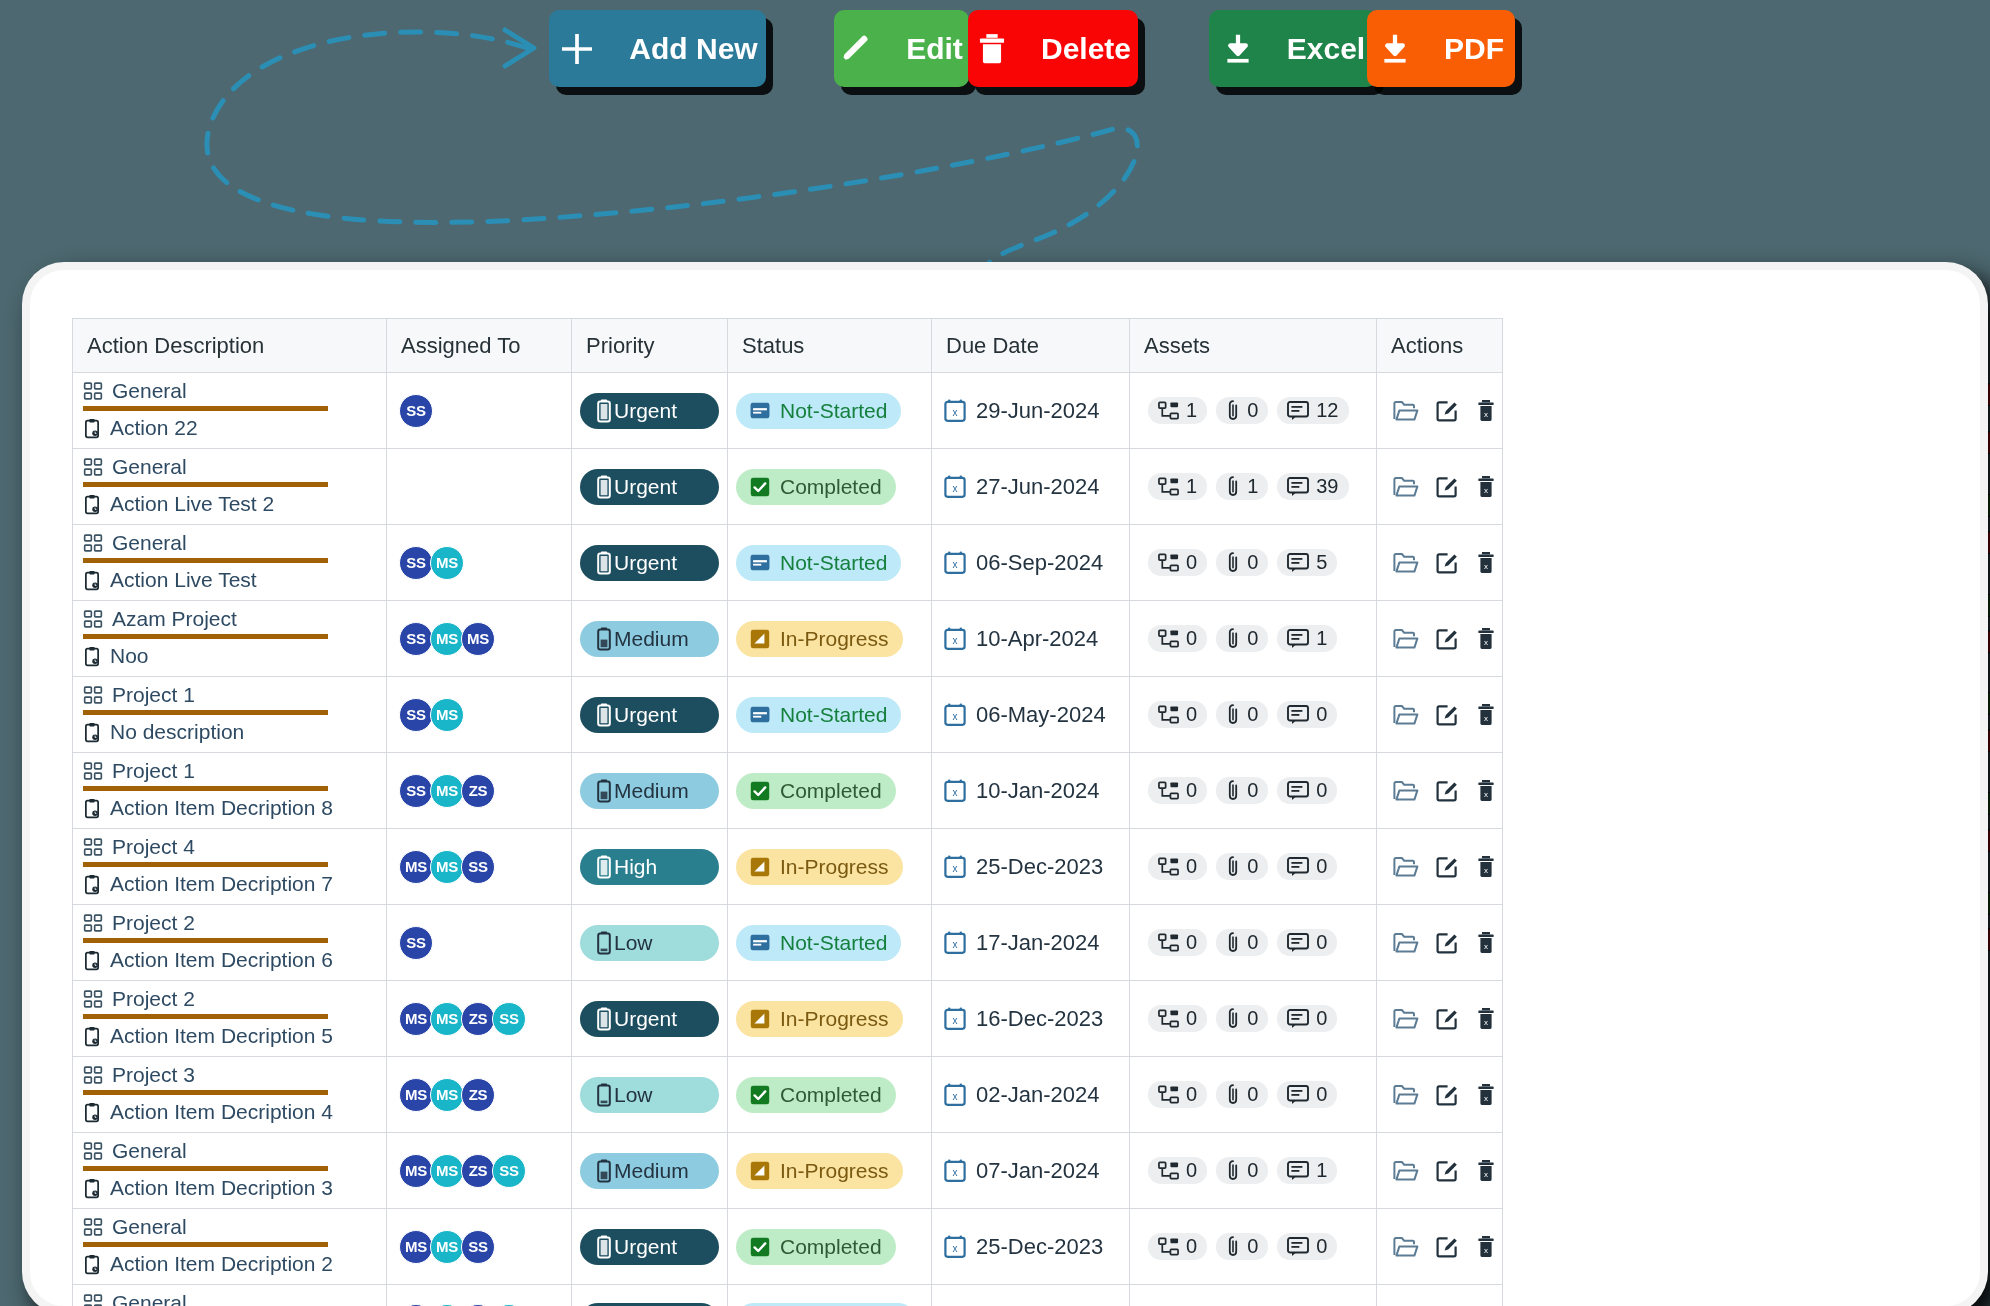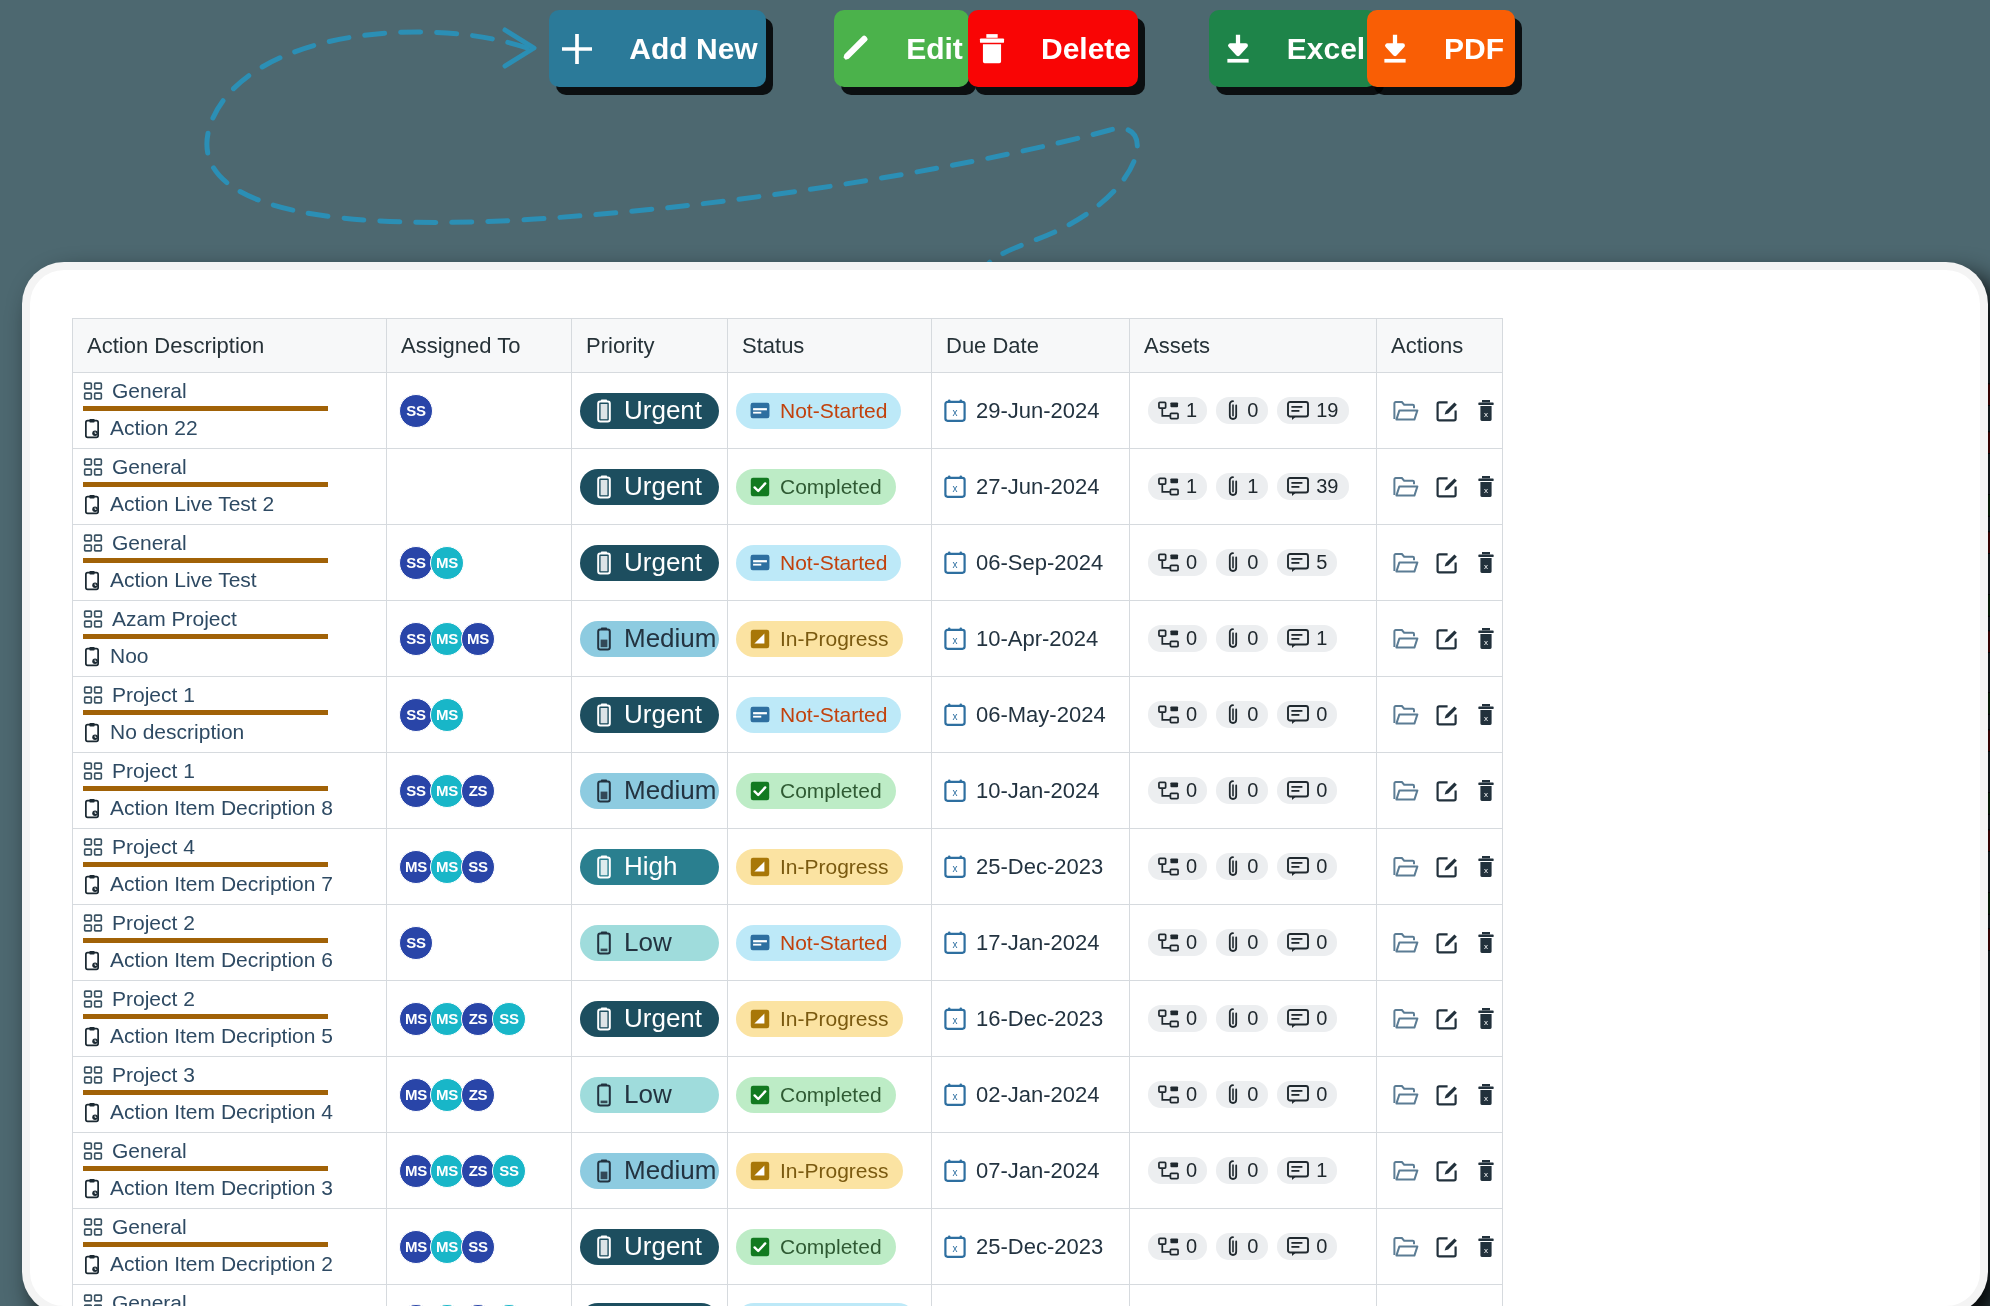--- a/index.html
+++ b/index.html
@@ -110,39 +110,39 @@
     margin-right:-3px;
     border:1.5px solid #fff;
     letter-spacing:-0.3px;
   }
   .av.blue { background:#2945a8; }
   .av.cyan { background:#18b6c8; }
 
   
   .pillwrap { padding:0 8px; }
   .pill {
-    display:flex; align-items:center; gap:10px;
+    display:flex; align-items:center; 
     height:36px; border-radius:18px;
-    padding:0 14px; font-size:26px;
+    padding:0 14px; font-size:21px;
     white-space:nowrap;
     text-align:center;
   }
   .pill.urgent { background:#1d4e5f; color:#ffffff; }
   .pill.high   { background:#2a7f8f; color:#ffffff; }
   .pill.medium { background:#8dcbe0; color:#233340; }
   .pill.low    { background:#9fdcdc; color:#233340; }
 
   
   .spill {
     display:flex; align-items:center; gap:10px;
     height:36px; border-radius:18px;
     padding:0 14px; font-size:21px; white-space:nowrap;
     width:fit-content;
   }
-  .spill.notstarted { background:#bde9f8; color:#c2410c; }
+  .spill.notstarted { background:#bde9f8; color:#15803d; }
   .spill.completed  { background:#bdecc6; color:#2f5a33; }
   .spill.inprogress { background:#fbe3a2; color:#7a5a10; }
   .statwrap { padding:0 8px; }
 
   
   .due {
     display:flex; align-items:center; gap:10px;
     font-size:22px; color:#233340; padding-left:12px;
   }
 
@@ -384,21 +384,21 @@
                 </span>
                 <span class="chip">
                   <span class="ico">
                     <svg width="22" height="20" viewBox="0 0 22 20">
                       <rect x="1" y="1" width="20" height="14.5" rx="2" fill="none" stroke="#20292f" stroke-width="1.9"></rect>
                       <path d="M5 15.5v3.6l4-3.6z" fill="#20292f"></path>
                       <rect x="4.4" y="5" width="11" height="1.8" fill="#20292f"></rect>
                       <rect x="4.4" y="9" width="8" height="1.8" fill="#20292f"></rect>
                     </svg>
                   </span>
-                  <span>19</span>
+                  <span>12</span>
                 </span>
               </div>
             </td>
             <td>
               <div class="actions">
                 <span class="aicon">
                   <svg width="26" height="24" viewBox="0 0 26 24">
                     <path d="M1.4 20V4.4a1.3 1.3 0 0 1 1.3-1.3h6.2l2.2 2.6h8.6a1.3 1.3 0 0 1 1.3 1.3v2.2" fill="none" stroke="#5b7c94" stroke-width="2"></path>
                     <path d="M3.4 20.6l3-9.2h18l-3 9.2z" fill="none" stroke="#5b7c94" stroke-width="2" stroke-linejoin="round"></path>
                   </svg>

